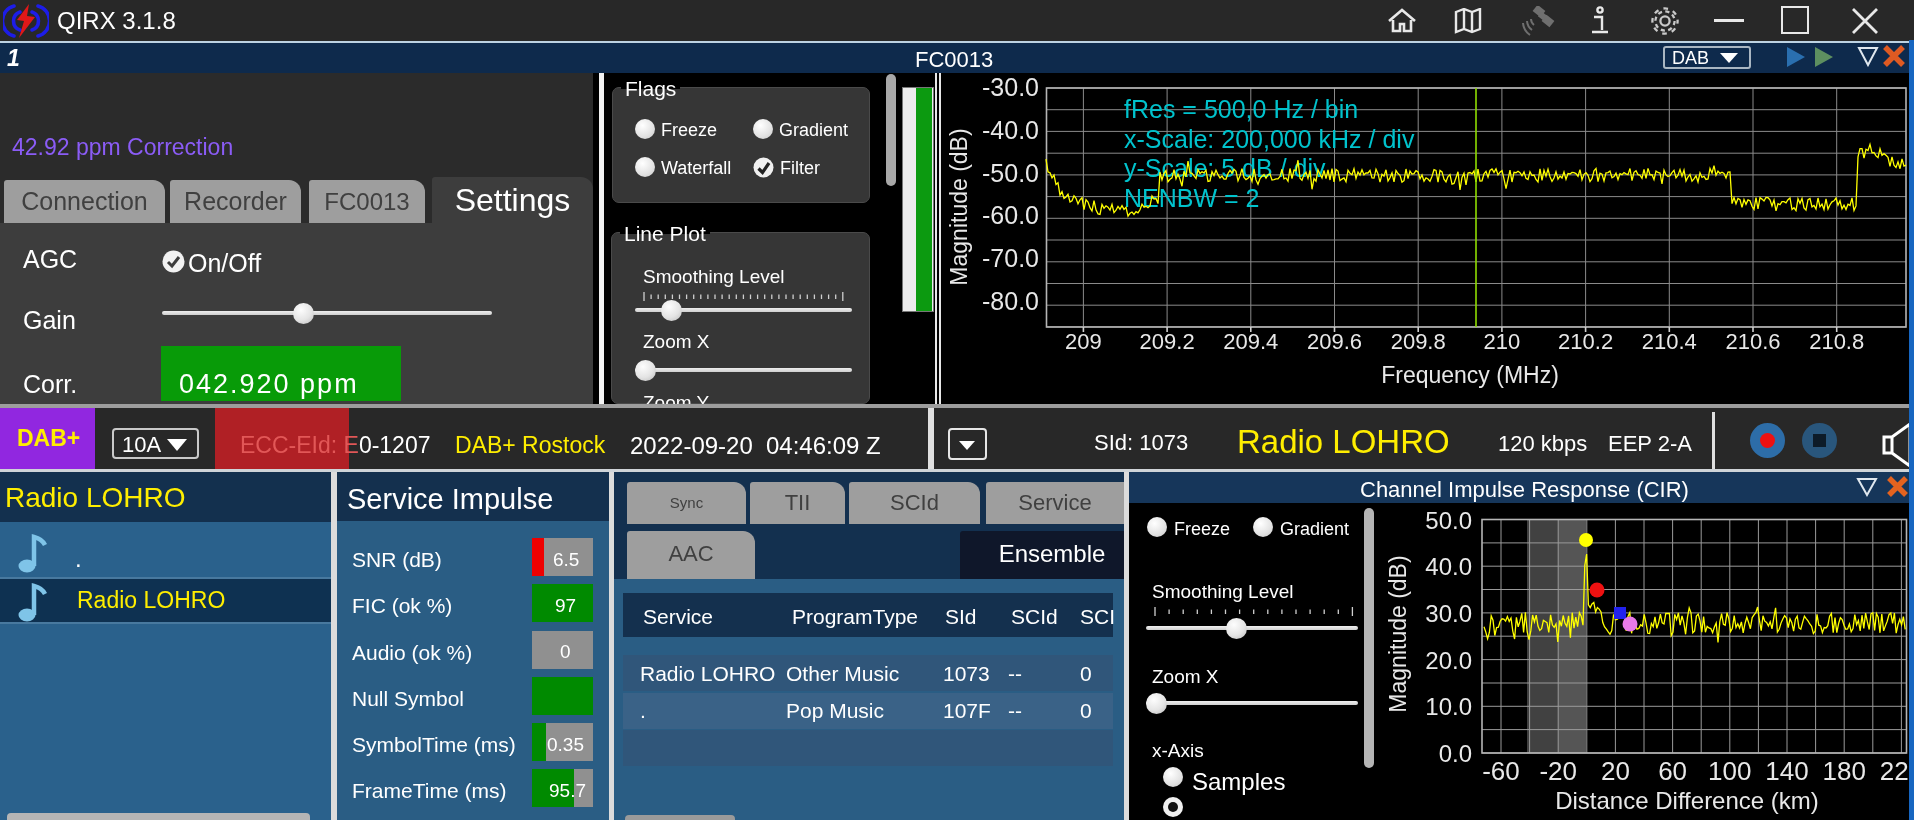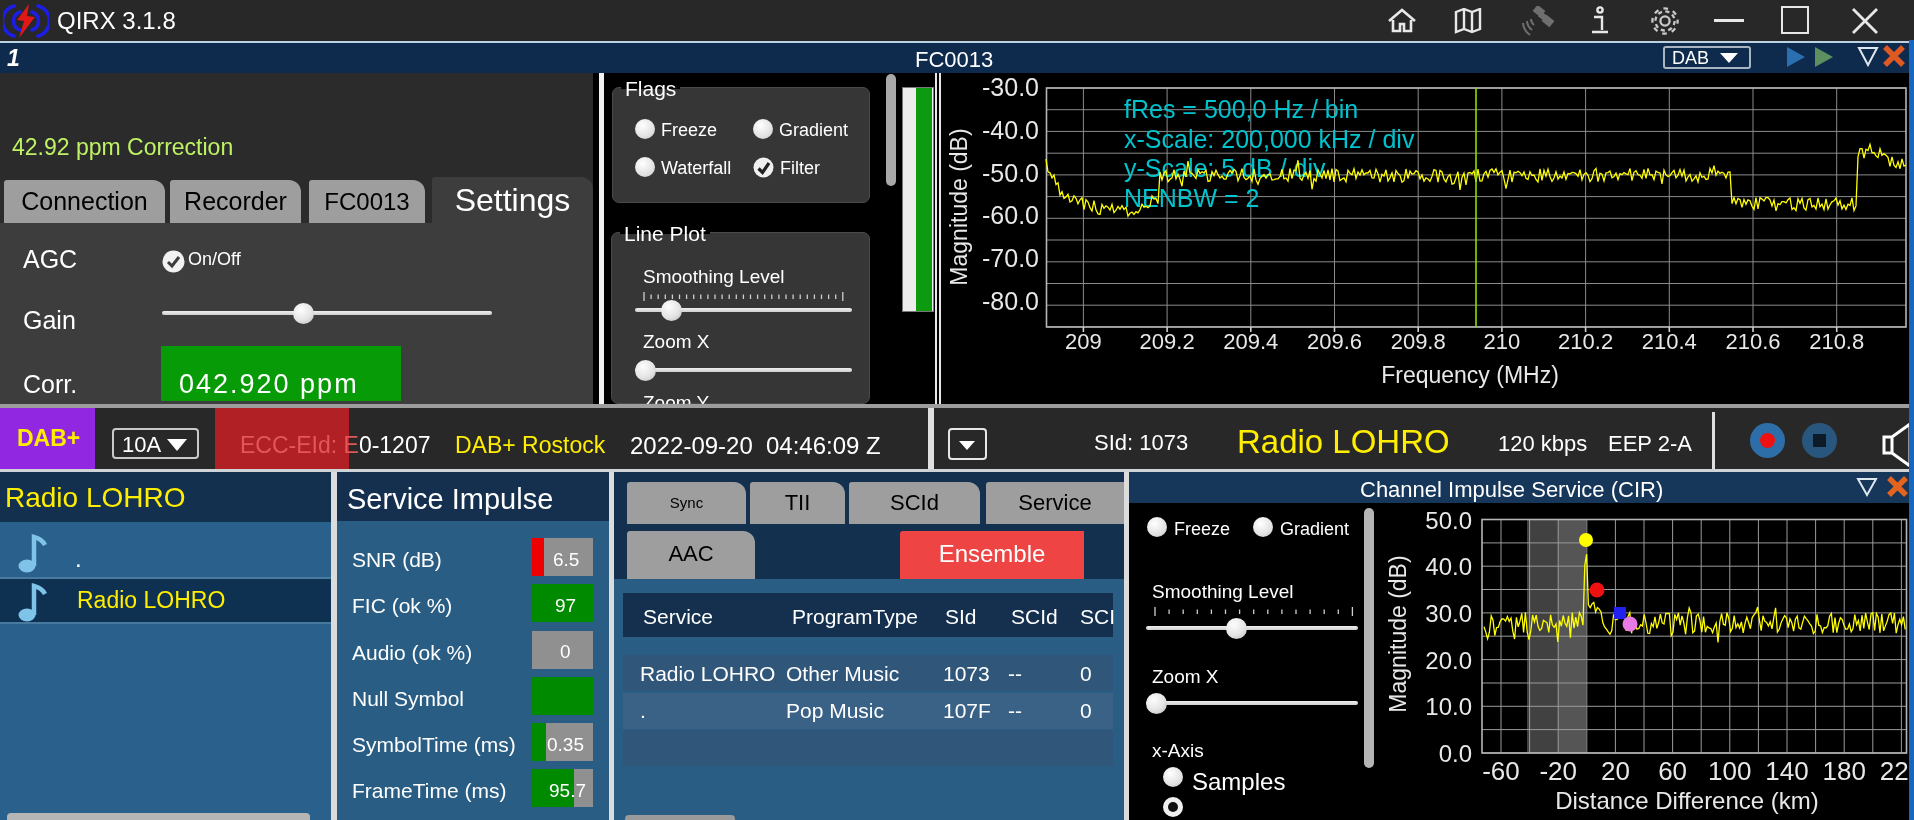--- a/index.html
+++ b/index.html
@@ -1,21 +1,21 @@
 <!DOCTYPE html>
 <html><head><meta charset="utf-8"><style>
 *{margin:0;padding:0;box-sizing:border-box}
 html,body{width:1914px;height:820px;overflow:hidden;background:#000;font-family:"Liberation Sans",sans-serif;}
 .abs{position:absolute}
 #stage{position:relative;width:1914px;height:820px;overflow:hidden}
 .w{color:#fff}
 .radio{width:20px;height:20px;border-radius:50%;background:radial-gradient(circle at 38% 32%,#fff,#e2e2e2 60%,#c6c6c6)}
 .thumb{width:21px;height:21px;border-radius:50%;background:radial-gradient(circle at 38% 32%,#fdfdfd,#e4e4e4 55%,#b9b9b9)}
 .track{height:4px;background:linear-gradient(#efefef,#cfcfcf);border-radius:2px}
-.tab{background:#9e9e9e;border-radius:3px 12px 0 0;color:#000000;text-align:center}
+.tab{background:#9e9e9e;border-radius:3px 12px 0 0;color:#404040;text-align:center}
 </style></head><body>
 <div id="stage">
 
 <div class="abs" style="left:0;top:0;width:1914px;height:41px;background:#282828"></div>
 <svg class="abs" style="left:3px;top:3px" width="46" height="36" viewBox="0 0 46 36">
  <g fill="none" stroke="#1d1de8" stroke-width="3.6" stroke-linecap="round">
   <path d="M11,3 A15.5,15.5 0 0 0 11,33"></path>
   <path d="M17,9 A9.5,9.5 0 0 0 17,27"></path>
   <path d="M35,3 A15.5,15.5 0 0 1 35,33"></path>
   <path d="M29,9 A9.5,9.5 0 0 1 29,27"></path>
@@ -70,33 +70,33 @@
 <div class="abs" style="left:1787px;top:47px;width:0;height:0;border-top:10px solid transparent;border-bottom:10px solid transparent;border-left:18px solid #2a6faf"></div>
 <div class="abs" style="left:1815px;top:47px;width:0;height:0;border-top:10px solid transparent;border-bottom:10px solid transparent;border-left:18px solid #5d8f60"></div>
 <svg class="abs" style="left:1857px;top:46px" width="22" height="21" viewBox="0 0 22 21">
  <path d="M2,2 H20 L11,19 Z" fill="none" stroke="#dfe7ee" stroke-width="2"></path>
 </svg>
 <svg class="abs" style="left:1882px;top:44px" width="24" height="24" viewBox="0 0 24 24">
  <path d="M3,3 L21,21 M21,3 L3,21" stroke="#df5a22" stroke-width="5.5"></path>
 </svg>
 
 <div class="abs" style="left:0;top:73px;width:601px;height:331px;background:#2b2b2b"></div>
-<div class="abs" style="left:12px;top:134px;font-size:23px;color:#bef264">42.92 ppm Correction</div>
+<div class="abs" style="left:12px;top:134px;font-size:23px;color:#8b5cf6">42.92 ppm Correction</div>
 
 <div class="abs tab" style="left:4px;top:180px;width:161px;height:43px;font-size:25px;line-height:43px">Connection</div>
 <div class="abs tab" style="left:170px;top:180px;width:131px;height:43px;font-size:25px;line-height:43px">Recorder</div>
 <div class="abs tab" style="left:309px;top:180px;width:116px;height:43px;font-size:24px;line-height:43px">FC0013</div>
 <div class="abs" style="left:432px;top:177px;width:161px;height:46px;background:#3d3d3d;border-radius:3px 12px 0 0;color:#fff;font-size:32px;text-align:center;line-height:46px">Settings</div>
 <div class="abs" style="left:0;top:223px;width:593px;height:181px;background:#3d3d3d"></div>
 <div class="abs w" style="left:23px;top:245px;font-size:25px">AGC</div>
 <svg class="abs" style="left:162px;top:250px" width="23" height="23" viewBox="0 0 23 23">
  <circle cx="11.5" cy="11.5" r="11" fill="#f2f2f2"></circle>
  <path d="M6,12 L10,16 L17,7" stroke="#3d3d3d" stroke-width="3" fill="none"></path>
 </svg>
-<div class="abs w" style="left:188px;top:249px;font-size:18px">On/Off</div>
+<div class="abs w" style="left:188px;top:249px;font-size:25px">On/Off</div>
 <div class="abs w" style="left:23px;top:306px;font-size:25px">Gain</div>
 <div class="abs track" style="left:162px;top:311px;width:330px"></div>
 <div class="abs thumb" style="left:293px;top:303px"></div>
 <div class="abs w" style="left:23px;top:370px;font-size:25px">Corr.</div>
 <div class="abs" style="left:161px;top:346px;width:240px;height:55px;background:#089b08"></div>
 <div class="abs w" style="left:179px;top:369px;font-size:27px;letter-spacing:2px">042.920 ppm</div>
 
 <div class="abs" style="left:593px;top:73px;width:348px;height:331px;background:#000"></div>
 <div class="abs" style="left:599px;top:73px;width:5px;height:331px;background:#f2f2f2"></div>
 
@@ -301,21 +301,21 @@
 <div class="abs w" style="left:549px;top:780px;font-size:19px">95.7</div>
 <div class="abs" style="left:609px;top:472px;width:5px;height:348px;background:#dcdcdc"></div>
 
 <div class="abs" style="left:614px;top:472px;width:510px;height:348px;background:#2a5d84"></div>
 <div class="abs" style="left:614px;top:472px;width:510px;height:107px;background:#13304f"></div>
 <div class="abs tab" style="left:627px;top:482px;width:119px;height:42px;font-size:15px;line-height:42px">Sync</div>
 <div class="abs tab" style="left:750px;top:482px;width:95px;height:42px;font-size:22px;line-height:42px">TII</div>
 <div class="abs tab" style="left:849px;top:482px;width:131px;height:42px;font-size:22px;line-height:42px">SCId</div>
 <div class="abs tab" style="left:986px;top:482px;width:138px;height:42px;font-size:22px;line-height:42px;border-radius:3px 0 0 0">Service</div>
 <div class="abs tab" style="left:627px;top:531px;width:128px;height:48px;font-size:22px;line-height:46px">AAC</div>
-<div class="abs" style="left:900px;top:531px;width:184px;height:48px;background:#ef4444;border-radius:3px 0 0 0;color:#fff;font-size:24px;text-align:center;line-height:46px">Ensemble</div>
+<div class="abs" style="left:960px;top:531px;width:184px;height:48px;background:#0f172a;border-radius:3px 0 0 0;color:#fff;font-size:24px;text-align:center;line-height:46px">Ensemble</div>
 <div class="abs" style="left:623px;top:593px;width:490px;height:44px;background:#14304e"></div>
 <div class="abs w" style="left:643px;top:605px;font-size:21px">Service</div>
 <div class="abs w" style="left:792px;top:605px;font-size:21px">ProgramType</div>
 <div class="abs w" style="left:945px;top:605px;font-size:21px">SId</div>
 <div class="abs w" style="left:1011px;top:605px;font-size:21px">SCId</div>
 <div class="abs w" style="left:1080px;top:605px;font-size:21px">SCI</div>
 <div class="abs" style="left:623px;top:655px;width:490px;height:36px;background:#30567a"></div>
 <div class="abs w" style="left:640px;top:662px;font-size:21px">Radio LOHRO</div>
 <div class="abs w" style="left:786px;top:662px;font-size:21px">Other Music</div>
 <div class="abs w" style="left:943px;top:662px;font-size:21px">1073</div>
@@ -326,21 +326,21 @@
 <div class="abs w" style="left:786px;top:699px;font-size:21px">Pop Music</div>
 <div class="abs w" style="left:943px;top:699px;font-size:21px">107F</div>
 <div class="abs w" style="left:1008px;top:699px;font-size:21px">--</div>
 <div class="abs w" style="left:1080px;top:699px;font-size:21px">0</div>
 <div class="abs" style="left:623px;top:730px;width:490px;height:36px;background:#30567a"></div>
 <div class="abs" style="left:625px;top:815px;width:110px;height:5px;background:#9a9a9a;border-radius:4px 4px 0 0"></div>
 <div class="abs" style="left:1123.5px;top:472px;width:5.5px;height:348px;background:#dcdcdc"></div>
 
 <div class="abs" style="left:1129px;top:472px;width:785px;height:348px;background:#000"></div>
 <div class="abs" style="left:1129px;top:472px;width:785px;height:31px;background:#16365a"></div>
-<div class="abs w" style="left:1360px;top:477px;font-size:22px">Channel Impulse Service (CIR)</div>
+<div class="abs w" style="left:1360px;top:477px;font-size:22px">Channel Impulse Response (CIR)</div>
 <svg class="abs" style="left:1856px;top:477px" width="22" height="20" viewBox="0 0 22 20">
  <path d="M2,2 H20 L11,18 Z" fill="none" stroke="#dfe7ee" stroke-width="2"></path>
 </svg>
 <svg class="abs" style="left:1886px;top:475px" width="23" height="23" viewBox="0 0 23 23">
  <path d="M3,3 L20,20 M20,3 L3,20" stroke="#e4631f" stroke-width="5.5"></path>
 </svg>
 <div class="abs radio" style="left:1147px;top:517px"></div>
 <div class="abs w" style="left:1174px;top:519px;font-size:18px">Freeze</div>
 <div class="abs radio" style="left:1253px;top:517px"></div>
 <div class="abs w" style="left:1280px;top:519px;font-size:18px">Gradient</div>

